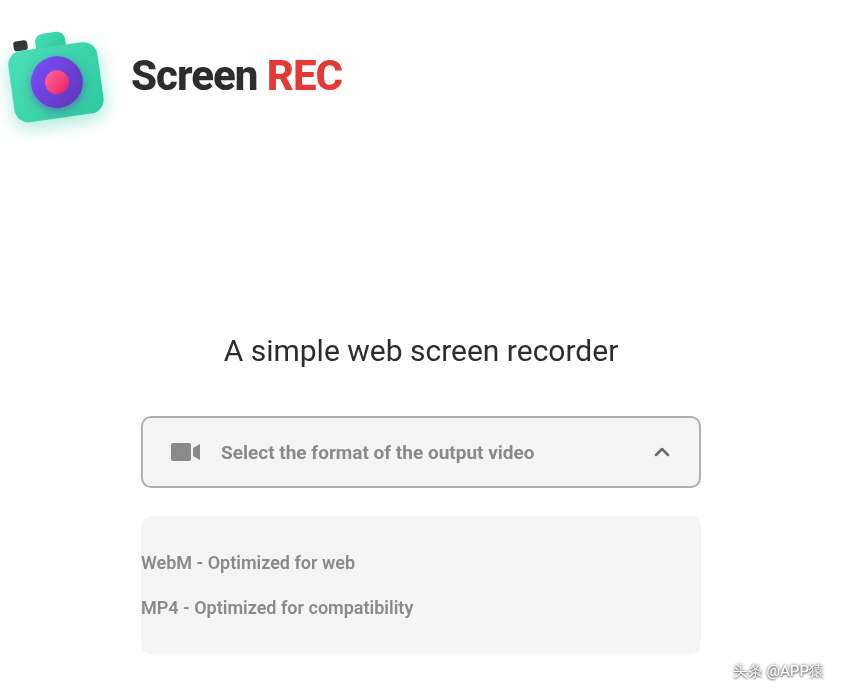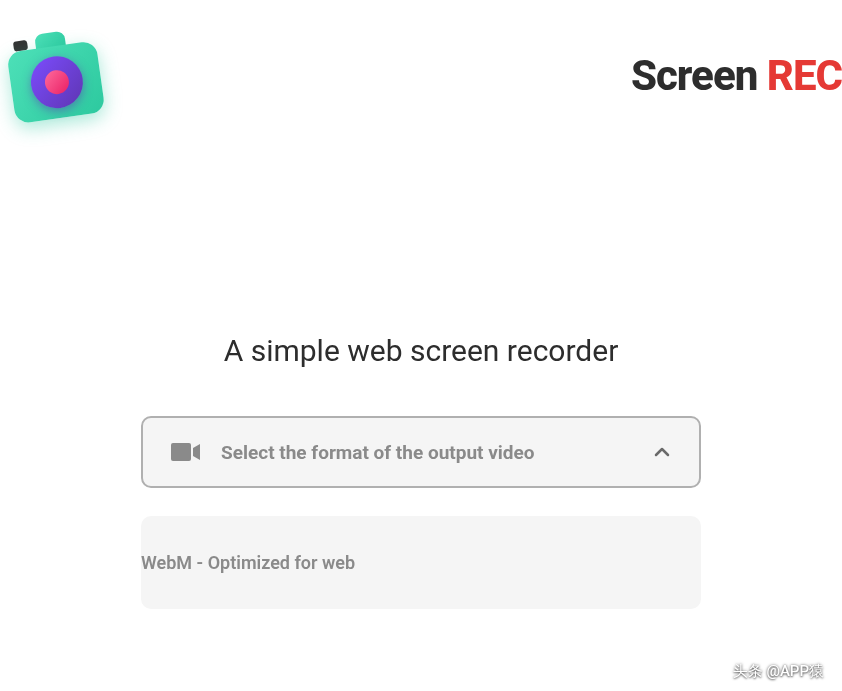--- a/index.html
+++ b/index.html
@@ -12,21 +12,21 @@
       font-family: -apple-system, BlinkMacSystemFont, 'Segoe UI', Roboto, sans-serif;
       background: #ffffff;
       width: 842px;
       height: 691px;
       overflow: hidden;
     }
     
     .header {
       display: flex;
       align-items: center;
-      justify-content: space-between;
+      justify-content: flex-start;
       padding-top: 18px;
       gap: 16px;
     }
     
     .camera-icon {
       width: 115px;
       height: 115px;
       position: relative;
       transform: rotate(-8deg);
     }
@@ -204,17 +204,18 @@
       <span class="dropdown-label">Select the format of the output video</span>
       <span class="chevron">
         <svg viewBox="0 0 18 18" fill="none" stroke="#6a6a6a" stroke-width="2.5" stroke-linecap="round" stroke-linejoin="round">
           <path d="M3 12 L9 6 L15 12"></path>
         </svg>
       </span>
     </div>
 
     <div class="dropdown-options">
       <div class="dropdown-option">WebM - Optimized for web</div>
+      <div class="dropdown-option">MP4 - Optimized for compatibility</div>
     </div>
   </div>
 </div>
 
 <div class="watermark">头条 @APP猿</div>
 
 </body></html>

